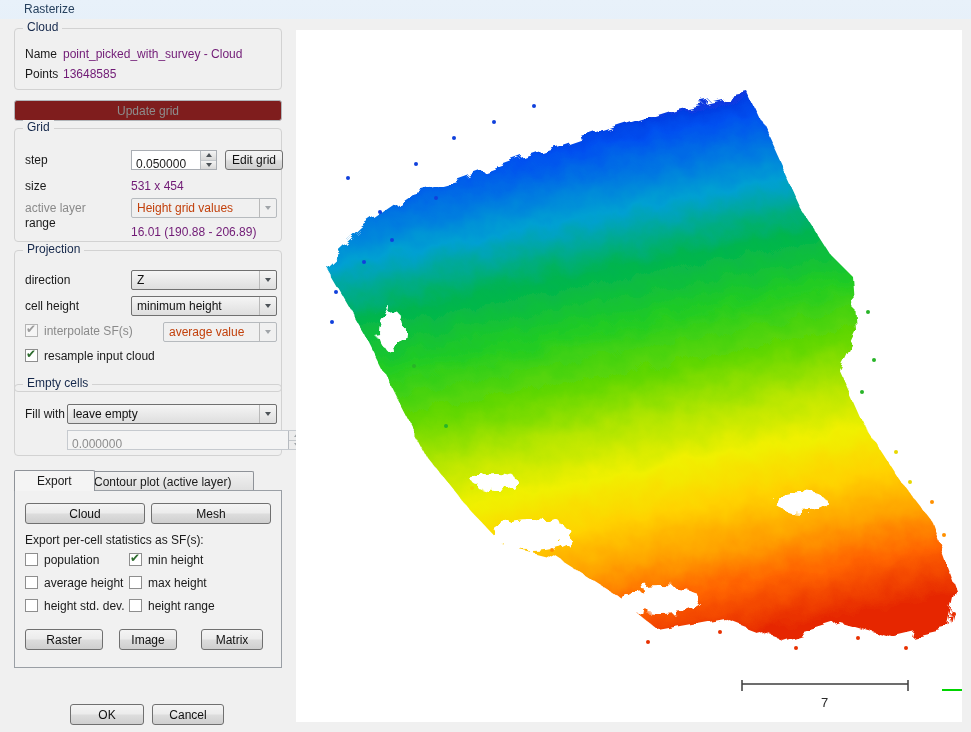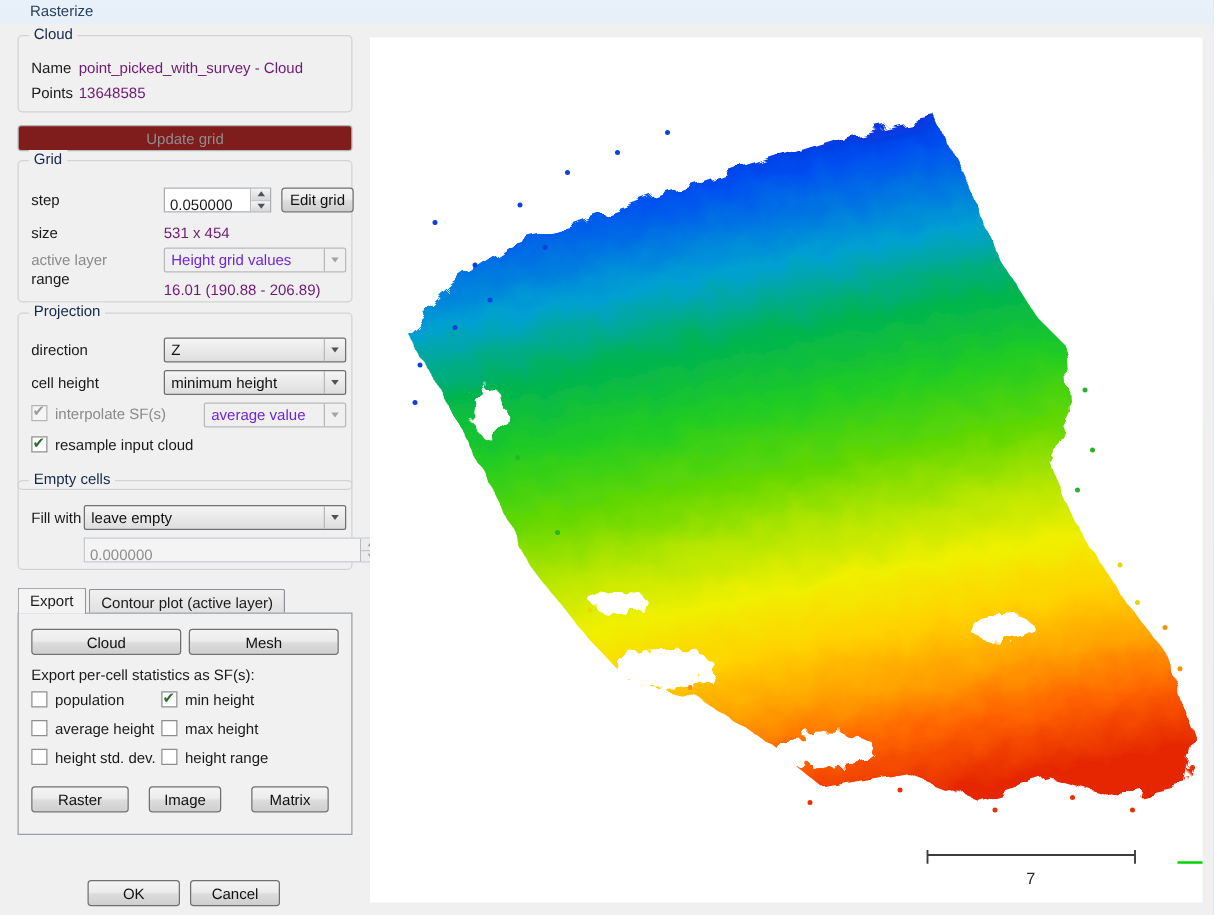--- a/index.html
+++ b/index.html
@@ -1,19 +1,19 @@
 <!DOCTYPE html>
 <html><head>
 <meta charset="utf-8">
 <style>
   *{box-sizing:border-box;margin:0;padding:0}
   html,body{width:971px;height:732px;overflow:hidden}
   body{font-family:"Liberation Sans",sans-serif;font-size:12px;color:#1a1a1a;background:#c8d8ea}
   #window{position:relative;width:971px;height:732px;background:linear-gradient(#e8f1fa,#bcd2e8)}
-  #titlebar{position:absolute;top:0;left:12px;right:0;height:19px;padding:2px 12px;font-size:12px;color:#27415e}
+  #titlebar{position:absolute;top:0;left:0;right:0;height:19px;padding:2px 24px;font-size:12px;color:#27415e}
   #content{position:absolute;top:19px;left:0;right:0;bottom:0;background:#f0f0f0}
 
   .group{position:absolute;border:1px solid #d2d2d2;border-radius:4px}
   .glabel{position:absolute;top:-9px;left:8px;background:#f0f0f0;padding:0 4px;color:#15284b}
   .lbl{position:absolute;white-space:nowrap}
   .val{position:absolute;white-space:nowrap;color:#701a75}
   .gray{color:#8a8a8a}
 
   .btn{position:absolute;display:flex;align-items:center;justify-content:center;
        border:1px solid #707070;border-radius:3px;font-size:12px;color:#111;cursor:pointer;
@@ -30,30 +30,30 @@
   .spin.disabled{background:#f4f4f4;border-color:#c6cacf;color:#8d8d8d}
   .spin.disabled .arrows>div{background:#ececec}
   .spin.disabled .tri-up{border-bottom-color:#a0a4a8}
   .spin.disabled .tri-down{border-top-color:#a0a4a8}
 
   .combo{position:absolute;display:flex;align-items:center;height:20px;border:1px solid #707070;border-radius:2px;
          background:linear-gradient(#f5f5f5,#dedede);cursor:pointer}
   .combo .ctext{flex:1;padding:0 5px;white-space:nowrap;overflow:hidden;color:#111}
   .combo .carrow{width:17px;align-self:stretch;display:flex;align-items:center;justify-content:center;border-left:1px solid #b9b9b9}
   .combo.disabled{border-color:#b6babe;background:#f0f0f0}
-  .combo.disabled .ctext{color:#6d28d9}
+  .combo.disabled .ctext{color:#c2410c}
   .combo.disabled .tri-down{border-top-color:#a0a4a8}
 
   .cbrow{position:absolute;display:flex;align-items:flex-start;gap:6px;white-space:nowrap}
   .cb{width:13px;height:13px;background:#fff;border:1px solid #8e8e8e;position:relative;flex:0 0 auto;cursor:pointer}
   .cb.checked::after{content:"\2714";position:absolute;left:0;top:-3px;font-size:12px;color:#2d6b2d}
   .cb.disabled{background:#f5f5f5;border-color:#b4b4b4}
   .cb.disabled.checked::after{color:#9c9c9c}
 
-  .tab{position:absolute;display:flex;align-items:center;justify-content:center;padding:0 9px;
+  .tab{position:absolute;display:flex;align-items:center;justify-content:center;padding:0 22px;
        border:1px solid #8e9298;border-bottom:none;border-radius:2px 2px 0 0;font-size:12px;cursor:pointer;
        background:linear-gradient(#f1f1f1,#dfdfdf)}
   .tab.active{background:#f4f4f4;z-index:3}
   .tabpanel{position:absolute;border:1px solid #9a9fa5;background:#f1f1f1;z-index:1}
 
   #viewport{position:absolute;left:296px;top:30px;width:666px;height:692px;background:#fff}
   svg{display:block}
   text{font-family:"Liberation Sans",sans-serif}
 </style>
 </head>

